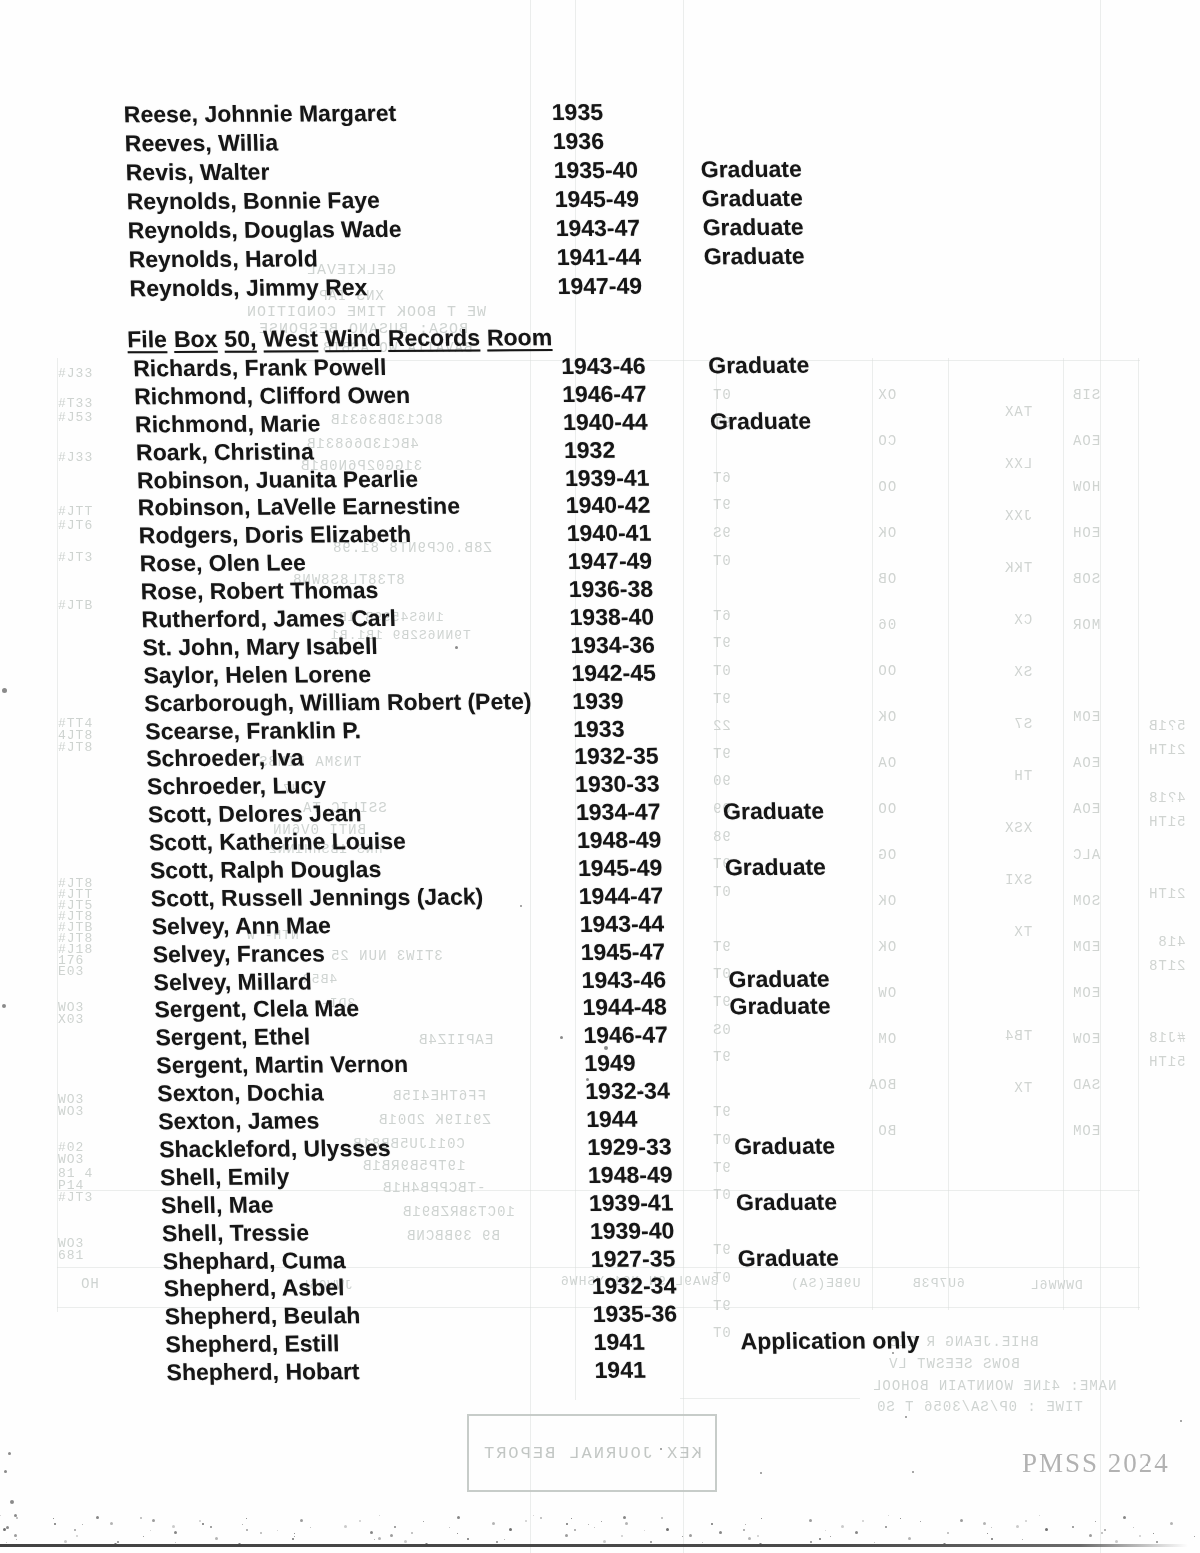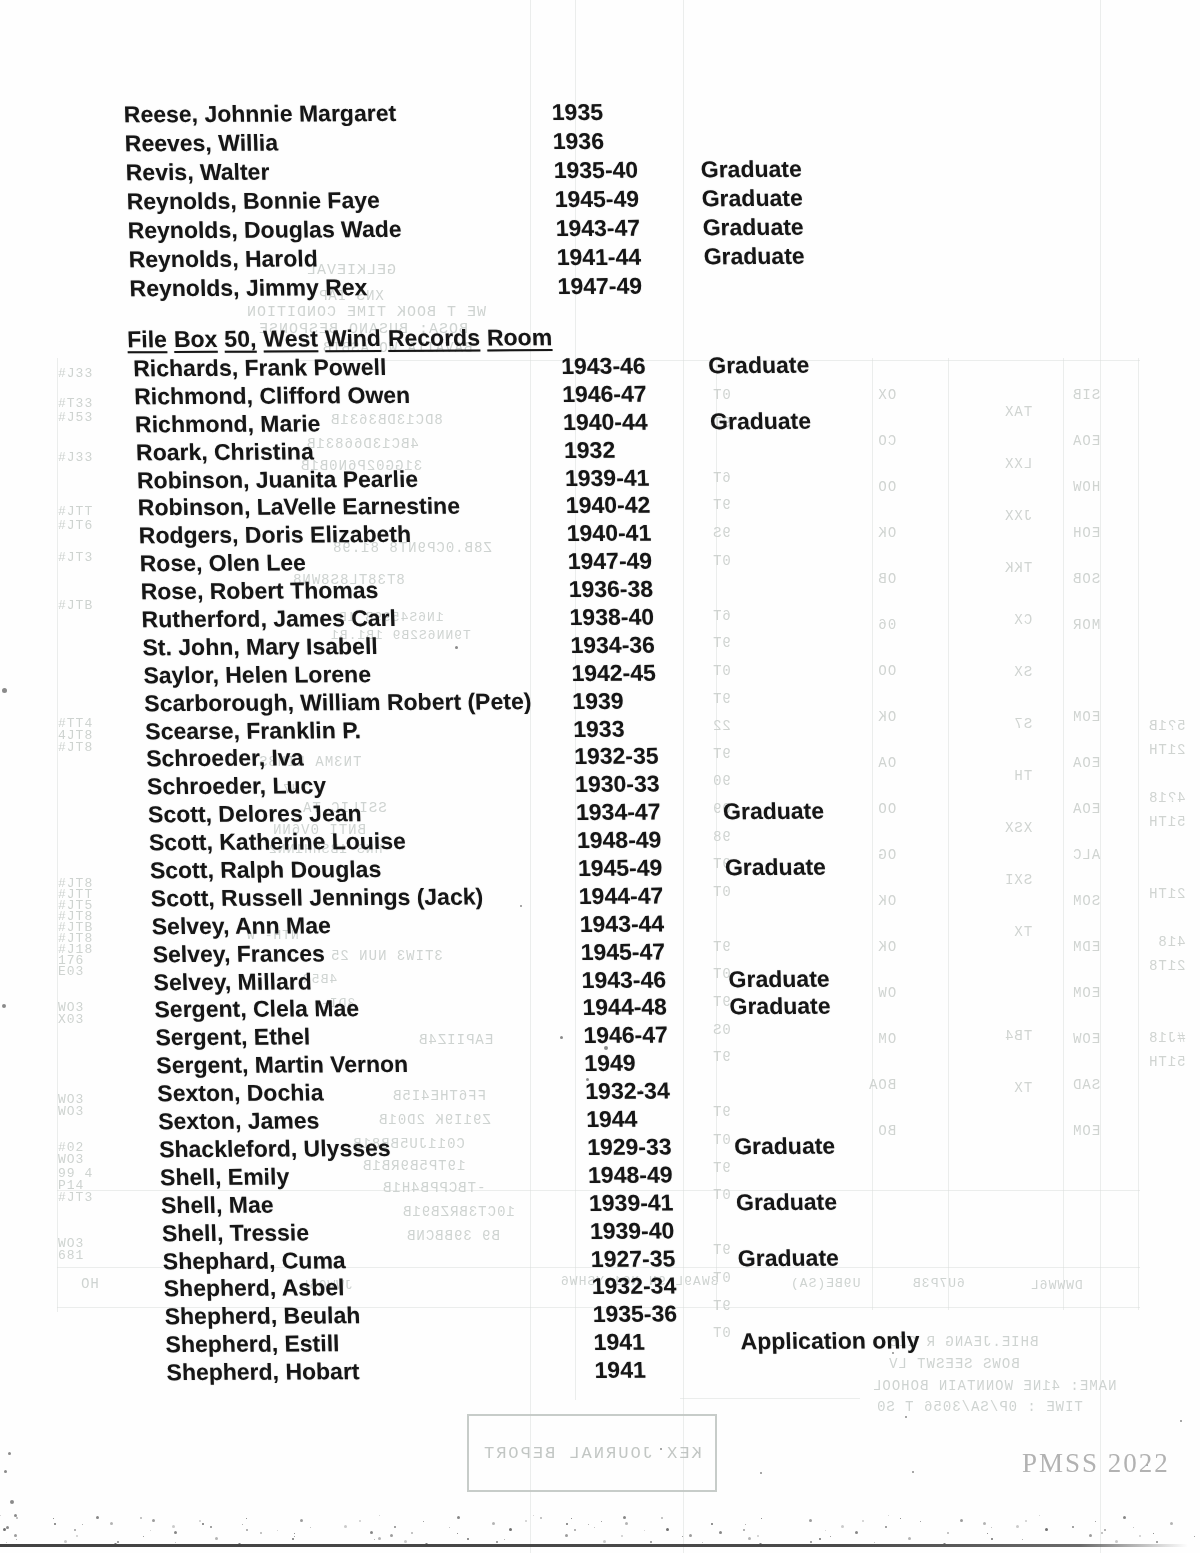--- a/index.html
+++ b/index.html
@@ -250,21 +250,21 @@
       <div class="mk" style="left: 58px; top: 931px;">#JT8</div>
       <div class="mk" style="left: 58px; top: 942px;">#J18</div>
       <div class="mk" style="left: 58px; top: 953px;">176</div>
       <div class="mk" style="left: 58px; top: 964px;">E03</div>
       <div class="mk" style="left: 58px; top: 1000px;">WO3</div>
       <div class="mk" style="left: 58px; top: 1012px;">X03</div>
       <div class="mk" style="left: 58px; top: 1092px;">WO3</div>
       <div class="mk" style="left: 58px; top: 1104px;">WO3</div>
       <div class="mk" style="left: 58px; top: 1140px;">#02</div>
       <div class="mk" style="left: 58px; top: 1152px;">WO3</div>
-      <div class="mk" style="left: 58px; top: 1166px;">99 4</div>
+      <div class="mk" style="left: 58px; top: 1166px;">81 4</div>
       <div class="mk" style="left: 58px; top: 1178px;">P14</div>
       <div class="mk" style="left: 58px; top: 1190px;">#JT3</div>
       <div class="mk" style="left: 58px; top: 1236px;">WO3</div>
       <div class="mk" style="left: 58px; top: 1248px;">681</div>
       <div class="speck" style="left: 455px; top: 646px; width: 3px; height: 3px;"></div>
       <div class="speck" style="left: 560px; top: 1036px; width: 3px; height: 3px;"></div>
       <div class="speck" style="left: 604px; top: 1046px; width: 4px; height: 4px;"></div>
       <div class="speck" style="left: 586px; top: 1078px; width: 3px; height: 3px;"></div>
       <div class="speck" style="left: 640px; top: 1090px; width: 2px; height: 2px;"></div>
       <div class="speck" style="left: 520px; top: 905px; width: 2px; height: 2px;"></div>
@@ -332,21 +332,21 @@
         <div class="row"><span class="c-name">Shell, Mae</span><span class="c-years">1939-41</span><span class="c-note">Graduate</span></div>
         <div class="row"><span class="c-name">Shell, Tressie</span><span class="c-years">1939-40</span><span class="c-note"></span></div>
         <div class="row"><span class="c-name">Shephard, Cuma</span><span class="c-years">1927-35</span><span class="c-note">Graduate</span></div>
         <div class="row"><span class="c-name">Shepherd, Asbel</span><span class="c-years">1932-34</span><span class="c-note"></span></div>
         <div class="row"><span class="c-name">Shepherd, Beulah</span><span class="c-years">1935-36</span><span class="c-note"></span></div>
         <div class="row"><span class="c-name">Shepherd, Estill</span><span class="c-years">1941</span><span class="c-note">Application only</span></div>
         <div class="row"><span class="c-name">Shepherd, Hobart</span><span class="c-years">1941</span><span class="c-note"></span></div>
       </div>
   </div>
 
-  <div class="watermark">PMSS 2022</div>
+  <div class="watermark">PMSS 2024</div>
   <div class="band" id="noise-band">
       <div class="dot" style="left: 0px; top: 5px; width: 1px; height: 1px; opacity: 0.25;"></div>
       <div class="dot" style="left: 110px; top: 12px; width: 3px; height: 3px; opacity: 0.36;"></div>
       <div class="dot" style="left: 246px; top: 19px; width: 2px; height: 2px; opacity: 0.47;"></div>
       <div class="dot" style="left: 294px; top: 26px; width: 1px; height: 1px; opacity: 0.58;"></div>
       <div class="dot" style="left: 425px; top: 33px; width: 3px; height: 3px; opacity: 0.69;"></div>
       <div class="dot" style="left: 525px; top: 10px; width: 2px; height: 2px; opacity: 0.25;"></div>
       <div class="dot" style="left: 594px; top: 17px; width: 1px; height: 1px; opacity: 0.36;"></div>
       <div class="dot" style="left: 689px; top: 24px; width: 3px; height: 3px; opacity: 0.47;"></div>
       <div class="dot" style="left: 810px; top: 31px; width: 2px; height: 2px; opacity: 0.58;"></div>

